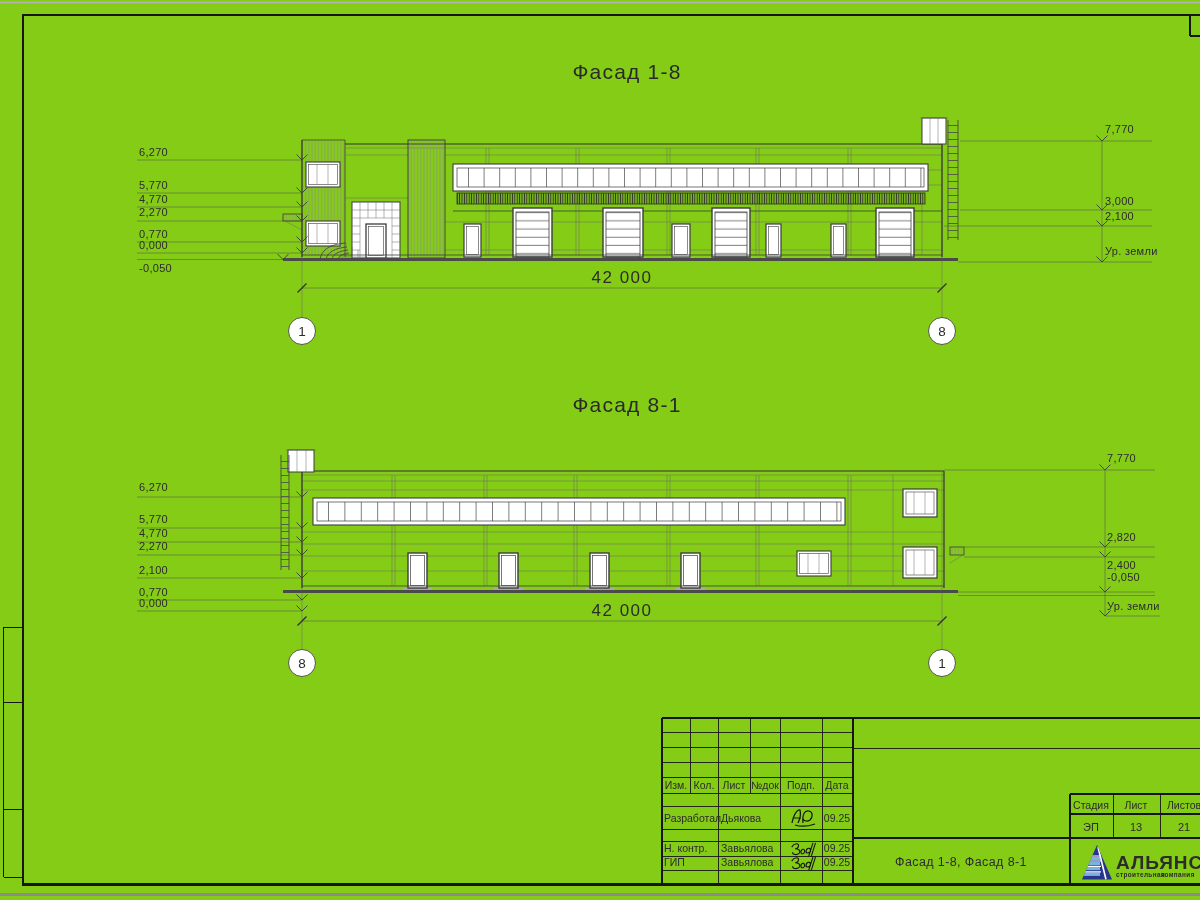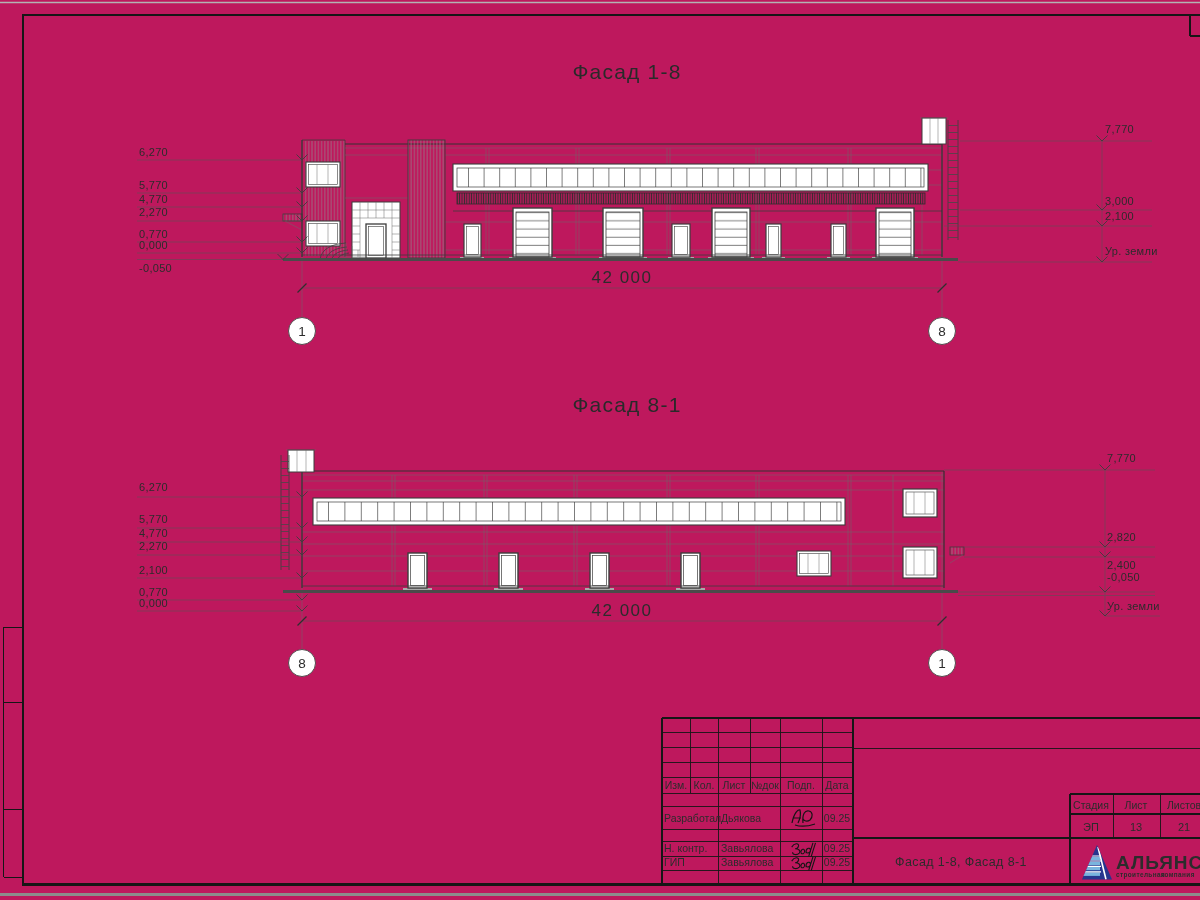--- a/index.html
+++ b/index.html
@@ -1,16 +1,16 @@
 <!DOCTYPE html>
 <html><head>
 <meta charset="utf-8">
 <style>
   html,body{margin:0;padding:0;background:#fff;}
-  .stage{position:relative;width:1200px;height:900px;background:#be185d;overflow:hidden;
+  .stage{position:relative;width:1200px;height:900px;background:#84cc16;overflow:hidden;
          font-family:"Liberation Sans",sans-serif;}
   svg{position:absolute;left:0;top:0;}
   text{fill:#2c2c2c;font-family:"Liberation Sans",sans-serif;}
   .t-label{font-size:11px;letter-spacing:.3px;}
   .t-title{font-size:21px;letter-spacing:1.2px;fill:#2a2a2a;}
   .t-dim{font-size:17px;letter-spacing:1.5px;}
   .t-axis{font-size:13.5px;}
   .t-tb{font-size:10.5px;}
   .t-tbc{font-size:10.5px;text-anchor:middle;}
   .t-stval{font-size:11px;text-anchor:middle;}

